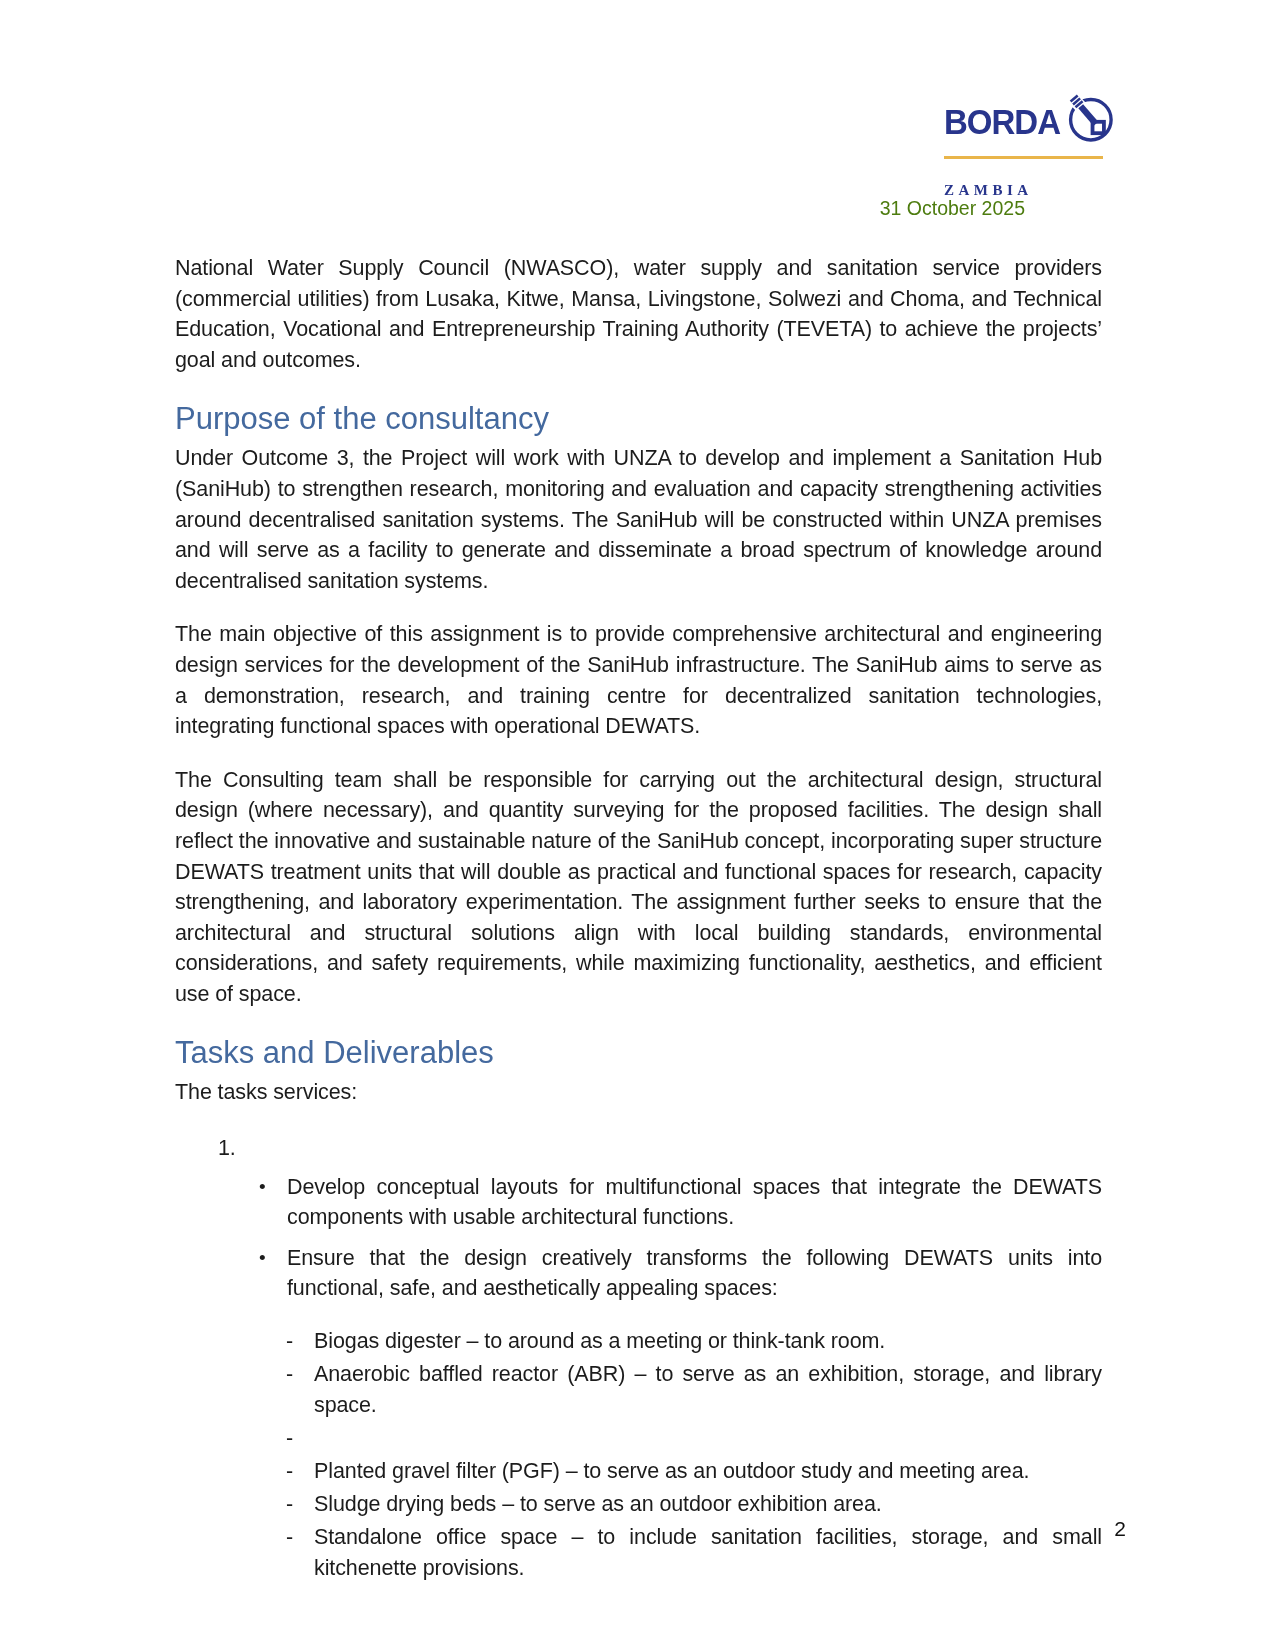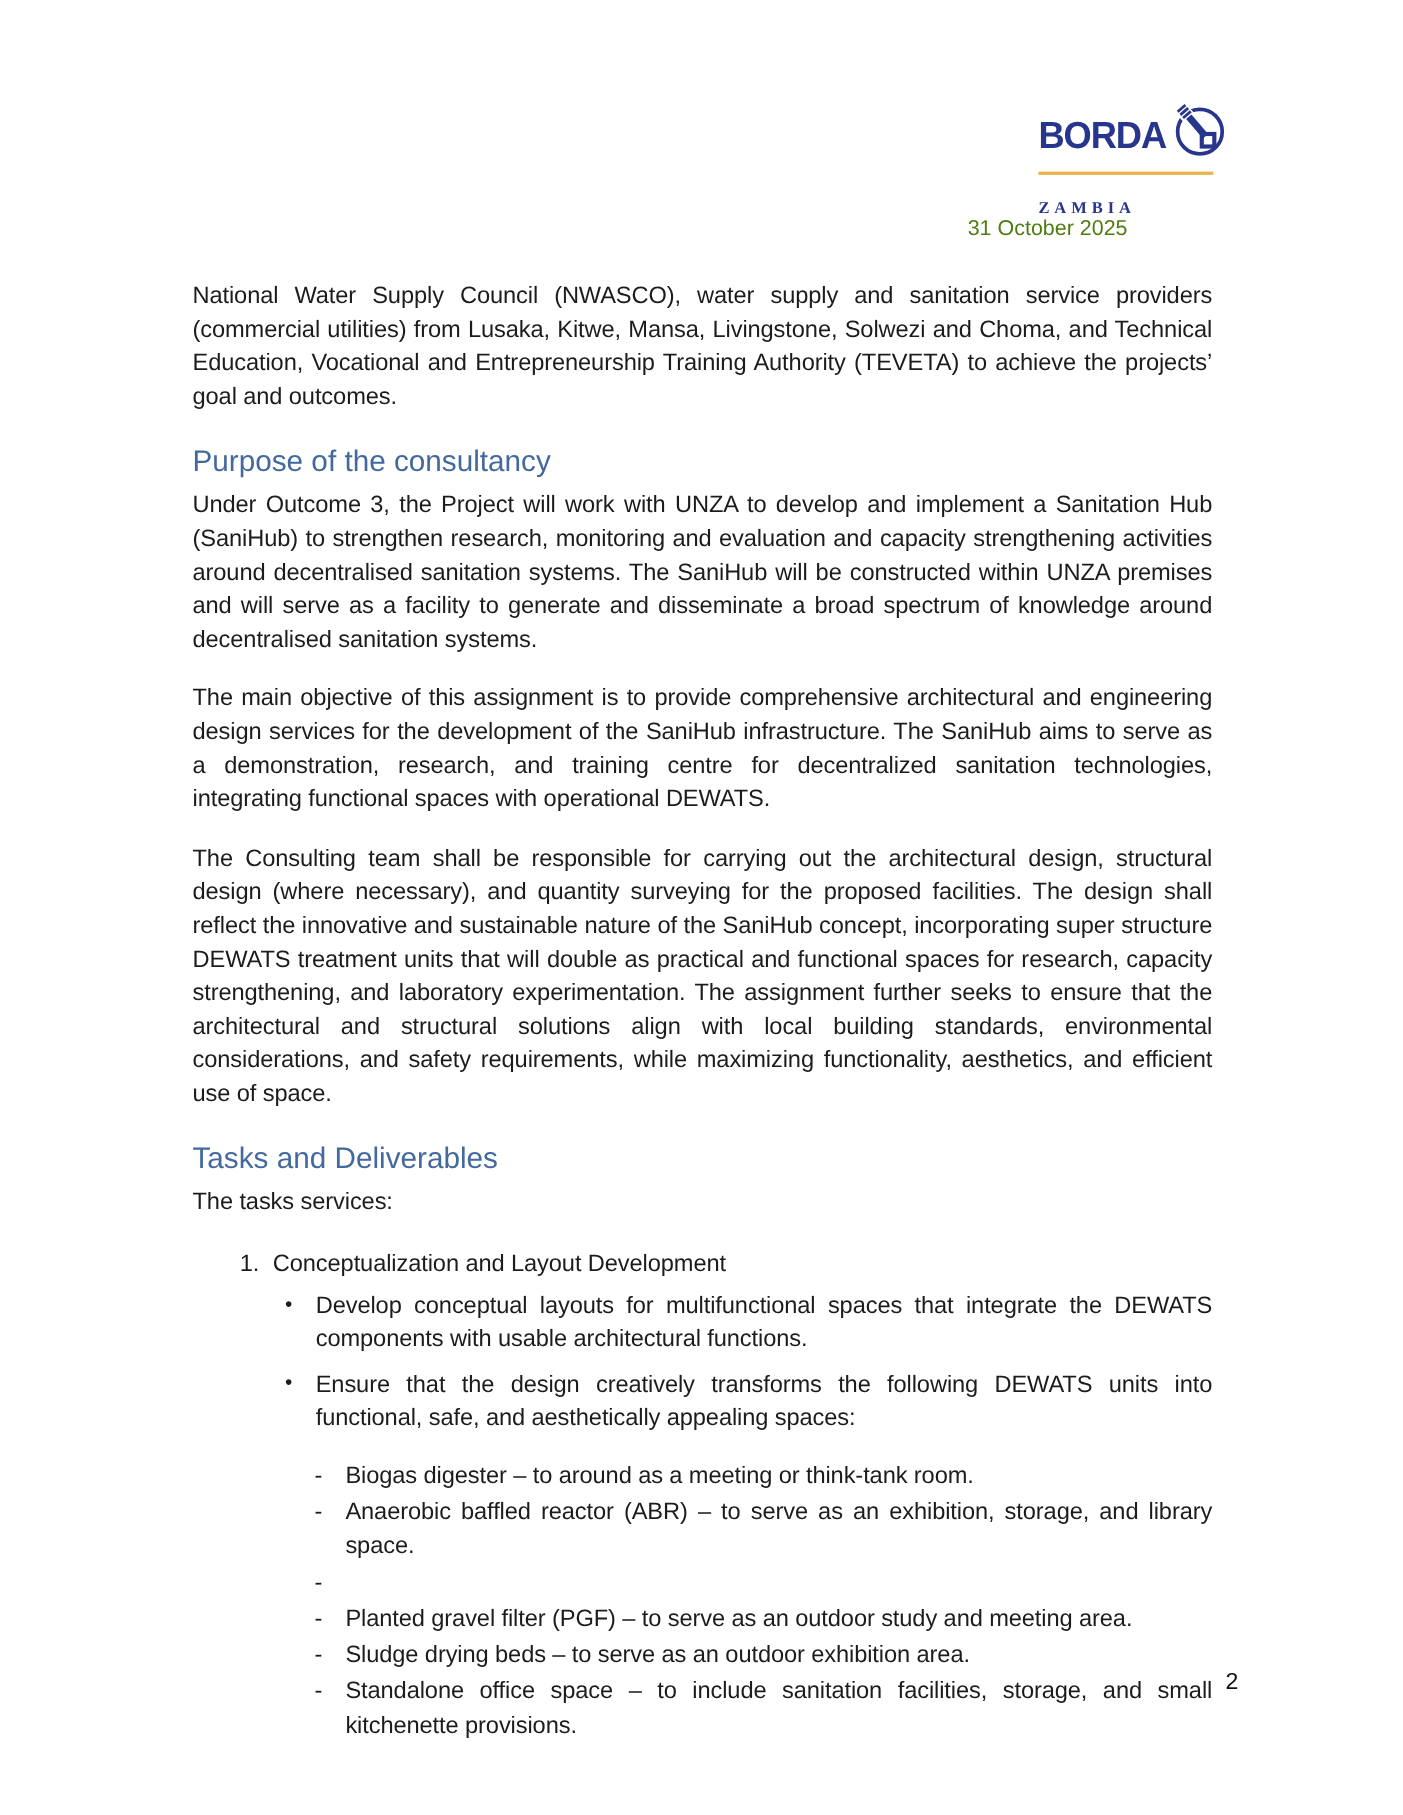--- a/index.html
+++ b/index.html
@@ -81,21 +81,21 @@
     line-height: 30.6px;
     color: var(--body-text);
     letter-spacing: -0.1px;
     margin-left: 32px;
   }
   .para {
     text-align: justify;
     margin-bottom: 23px;
   }
   .section-heading {
-    font-size: 27px;
+    font-size: 31px;
     font-weight: 400;
     color: var(--heading-blue);
     margin-top: 27px;
     margin-bottom: 7px;
     line-height: 34px;
     letter-spacing: 0;
   }
   .tasks-intro {
     margin-bottom: 25px;
   }
@@ -183,21 +183,20 @@
     <h2 class="section-heading">Purpose of the consultancy</h2>
     <p class="para">Under Outcome 3, the Project will work with UNZA to develop and implement a Sanitation Hub (SaniHub) to strengthen research, monitoring and evaluation and capacity strengthening activities around decentralised sanitation systems. The SaniHub will be constructed within UNZA premises and will serve as a facility to generate and disseminate a broad spectrum of knowledge around decentralised sanitation systems.</p>
     <p class="para">The main objective of this assignment is to provide comprehensive architectural and engineering design services for the development of the SaniHub infrastructure. The SaniHub aims to serve as a demonstration, research, and training centre for decentralized sanitation technologies, integrating functional spaces with operational DEWATS.</p>
     <p class="para">The Consulting team shall be responsible for carrying out the architectural design, structural design (where necessary), and quantity surveying for the proposed facilities. The design shall reflect the innovative and sustainable nature of the SaniHub concept, incorporating super structure DEWATS treatment units that will double as practical and functional spaces for research, capacity strengthening, and laboratory experimentation. The assignment further seeks to ensure that the architectural and structural solutions align with local building standards, environmental considerations, and safety requirements, while maximizing functionality, aesthetics, and efficient use of space.</p>
 
     <h2 class="section-heading">Tasks and Deliverables</h2>
     <p class="tasks-intro">The tasks services:</p>
 
     <div class="numbered-item">
       <span class="num">1.</span>
-      <span class="title">Conceptualization and Layout Development</span>
     </div>
 
     <div class="bullet-item">
       <span class="marker">•</span>
       <span class="text">Develop conceptual layouts for multifunctional spaces that integrate the DEWATS components with usable architectural functions.</span>
     </div>
     <div class="bullet-item">
       <span class="marker">•</span>
       <span class="text">Ensure that the design creatively transforms the following DEWATS units into functional, safe, and aesthetically appealing spaces:</span>
     </div>

